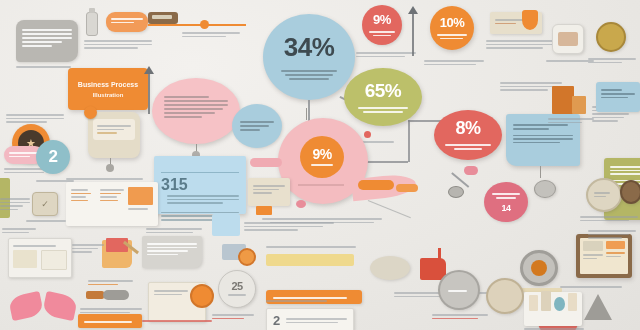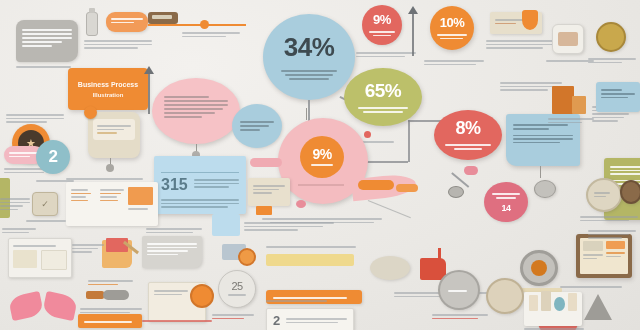--- a/index.html
+++ b/index.html
@@ -125,21 +125,21 @@
     <div class="tl" style="background:#8a7f80;width:60%"></div>
   </div>
 </div>
 <div class="node" style="left:196px;top:144px;width:1px;height:10px;background:#9a9893;"></div>
 <div class="node circle" style="left:192px;top:151px;width:8px;height:8px;background:#b0aeaa;"></div>
 
 <div class="node card shadow" style="left:154px;top:156px;width:92px;height:58px;background:#bcdced;border-radius:2px;">
   <div style="padding:7px 7px 0 7px;">
     <div style="border-bottom:1px solid #8fb6c8;height:9px;"></div>
   </div>
-  <div style="display:flex;padding:4px 7px;">
+  <div style="display:flex;padding:4px 7px;flex-direction:column;">
     <span class="num" style="font-size:16px;font-weight:700;color:#5b7c8b;filter:blur(.6px);line-height:1;">315</span>
     <div style="flex:1;margin-left:6px;">
       <div class="tl s" style="background:#6f8d99"></div>
         <div class="tl s" style="background:#6f8d99"></div>
       <div class="tl s" style="background:#6f8d99;width:78%"></div>
     </div>
   </div>
   <div style="padding:0 7px;">
     <div class="tl s" style="background:#6f8d99"></div>
       <div class="tl s" style="background:#6f8d99"></div>
@@ -464,21 +464,21 @@
   <div class="tl s" style="width:90%"></div>
 </div>
 
 <div class="node shadow-s" style="left:266px;top:290px;width:96px;height:14px;background:#ef8b33;border-radius:3px;">
   <div style="padding:5px 7px;">
       <div class="tl white s" style="width:90%"></div>
     </div>
 </div>
 
 <div class="node circle stat shadow-s" style="left:218px;top:270px;width:38px;height:38px;background:#e9e7e2;border:1px solid #c8c6c1;">
-  <span class="num" style="font-size:11px;font-weight:400;color:#7b7974;filter:blur(.5px);">25</span>
+  <span class="num" style="font-size:11px;font-weight:700;color:#7b7974;filter:blur(.5px);">25</span>
   <div style="width:22px;">
       <div class="tl s" style="width:80%;margin-left:10%"></div>
     </div>
 </div>
 <div class="node" style="left:212px;top:312px;width:42px;">
   <div class="tl s"></div>
     <div class="tl s red" style="width:76%"></div>
 </div>
 
 <div class="node card shadow-s" style="left:266px;top:308px;width:88px;height:24px;background:#f6f4ef;border:1px solid #dad8d3;border-radius:2px;">

